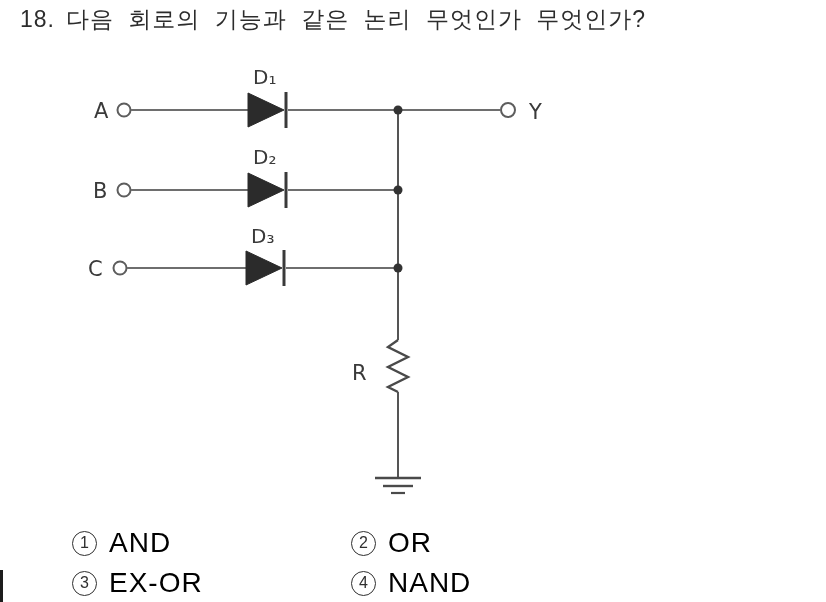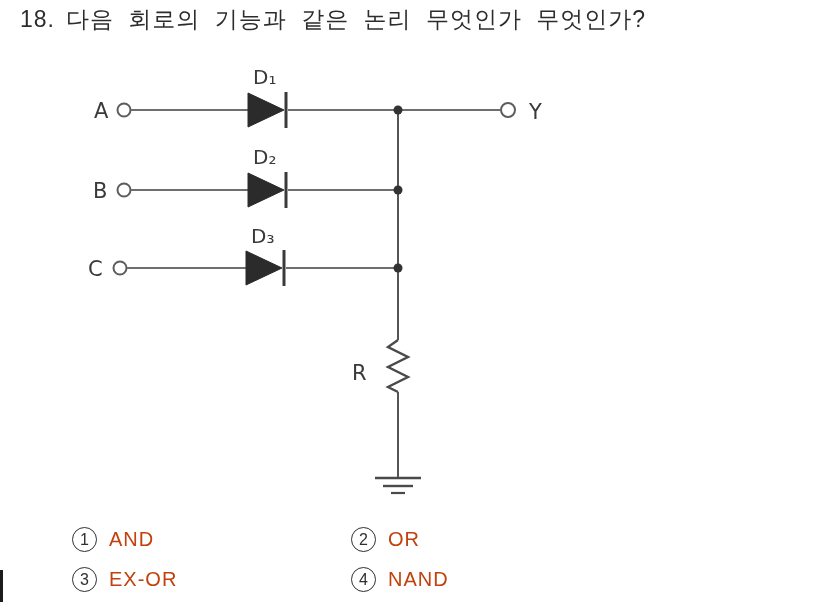--- a/index.html
+++ b/index.html
@@ -58,23 +58,23 @@
     border-radius: 50%;
     display: flex;
     align-items: center;
     justify-content: center;
     font-size: 16px;
     color: #2f2f2f;
     box-sizing: border-box;
     flex: 0 0 auto;
   }
   .option-label {
-    font-size: 20px;
+    font-size: 28px;
     letter-spacing: 1px;
-    color: #c2410c;
+    color: #000000;
     white-space: nowrap;
   }
   .opt-1 { left: 72px;  top: 527px; }
   .opt-2 { left: 351px; top: 527px; }
   .opt-3 { left: 72px;  top: 567px; }
   .opt-4 { left: 351px; top: 567px; }
   .page-edge-mark {
     position: absolute;
     left: 0;
     top: 570px;

